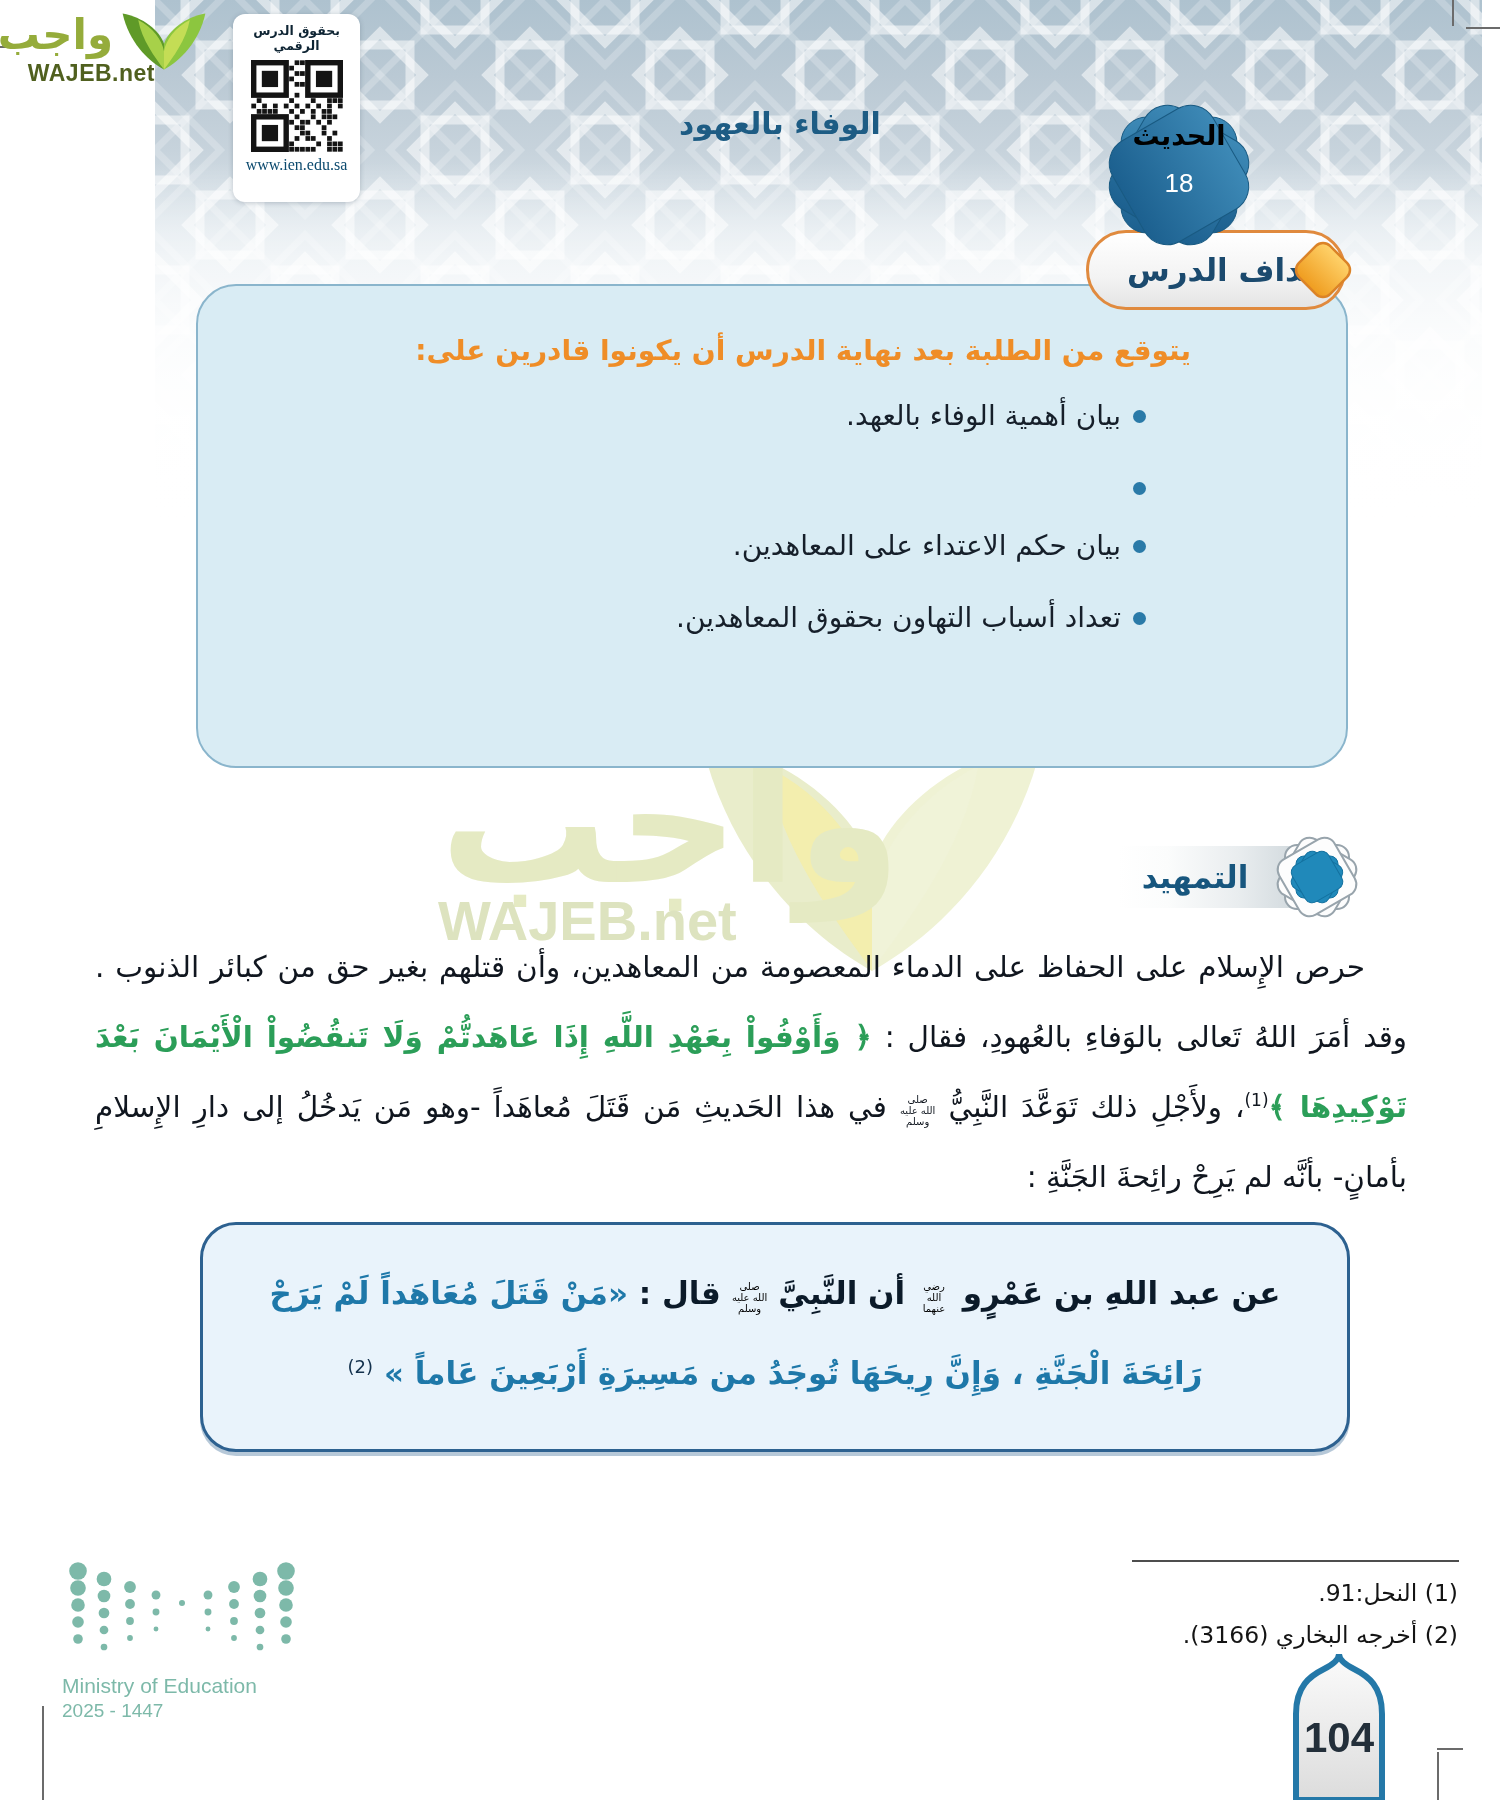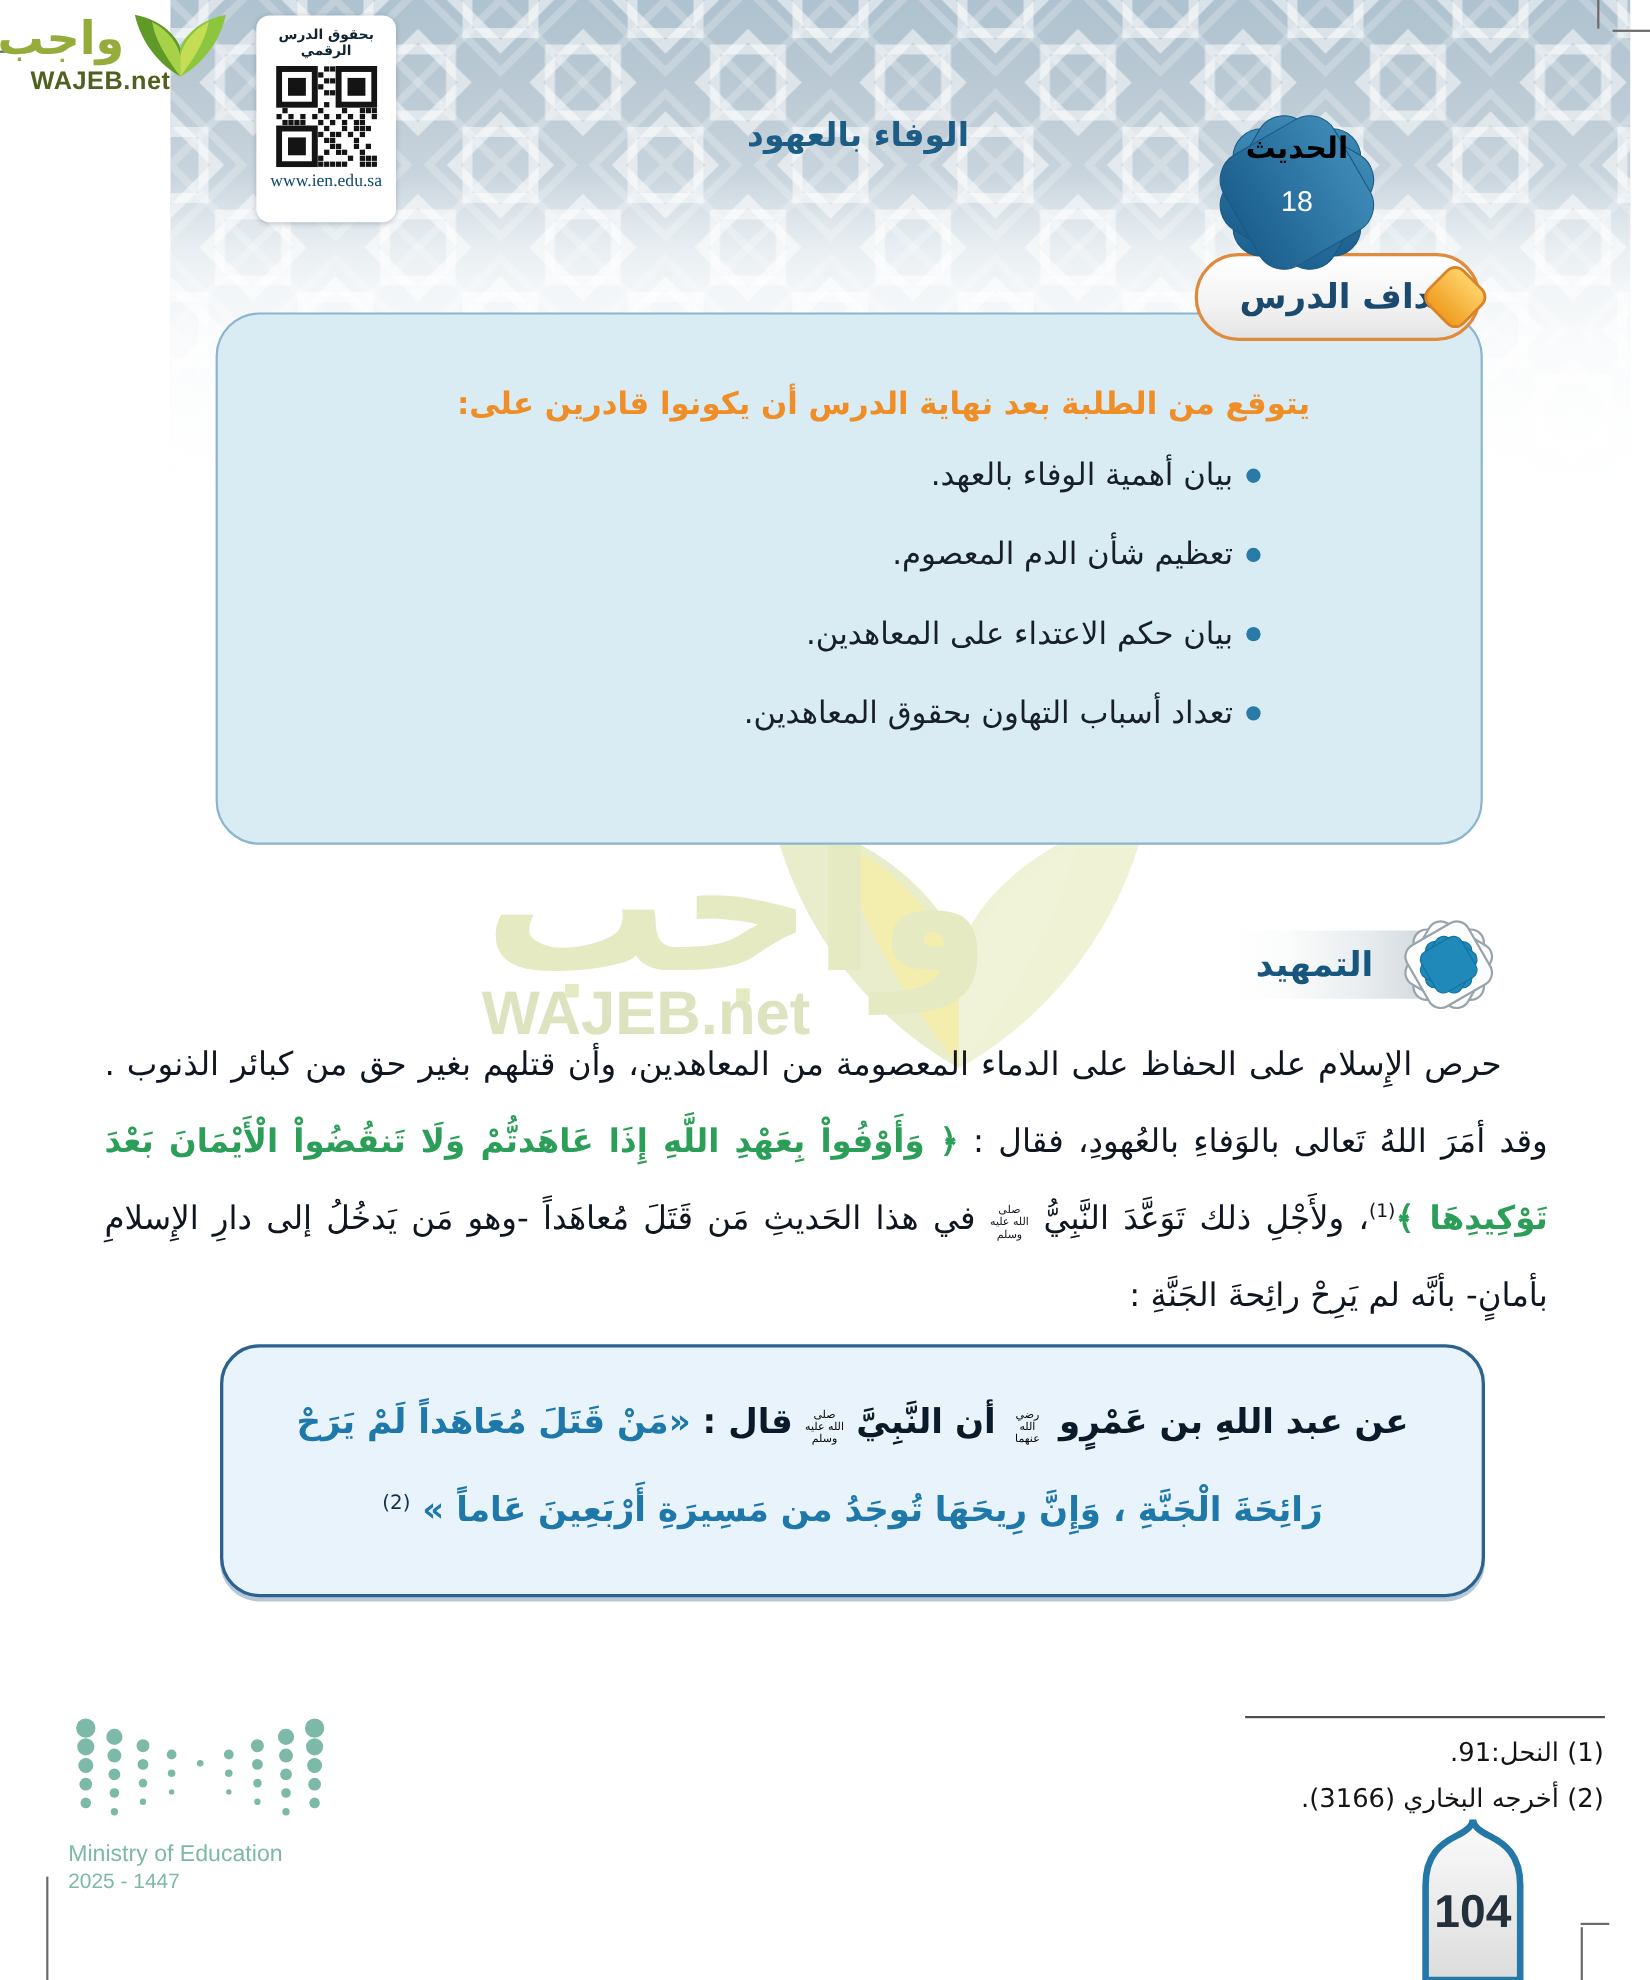--- a/index.html
+++ b/index.html
@@ -36,21 +36,21 @@
   
   .hadith-badge{position:absolute;left:1088px;top:80px;width:182px;height:190px;z-index:4;}
   .badge-l1{position:absolute;left:0;top:40px;width:100%;text-align:center;color:#000000;
     font-size:27px;font-weight:bold;direction:rtl;}
   .badge-l2{position:absolute;left:0;top:88px;width:100%;text-align:center;color:#fff;
     font-size:26px;font-weight:normal;font-family:"Liberation Sans",sans-serif;}
 
   
   .obj-box{position:absolute;left:196px;top:284px;width:1152px;height:484px;background:#d9ecf4;
     border:2px solid #8ab5cc;border-radius:40px;z-index:2;box-sizing:border-box;
-    padding:64px 200px 0 80px;direction:rtl;}
+    padding:48px 200px 0 80px;direction:rtl;}
   .obj-intro{color:#ef8d27;font-weight:bold;font-size:28px;margin:0 -45px 28px 0;}
   .obj-item{display:flex;align-items:flex-start;margin-bottom:30px;font-size:28px;color:#161f2a;line-height:42px;}
   .obj-dot{flex:0 0 13px;width:13px;height:13px;border-radius:50%;background:#2a7aa8;margin-top:15px;margin-left:12px;}
   .obj-tab{position:absolute;left:1086px;top:230px;width:260px;height:80px;z-index:3;
     border:3px solid #e08a3e;border-radius:42px;background:linear-gradient(180deg,#ffffff 0%,#f3f3f3 60%,#e4e4e4 100%);
     box-sizing:border-box;display:flex;align-items:center;justify-content:center;padding-left:30px;
     font-size:31px;font-weight:bold;color:#1b4a6e;direction:rtl;}
   .obj-gem{position:absolute;left:1288px;top:226px;z-index:4;}
 
   
@@ -276,21 +276,20 @@
   </div>
 
   <div class="obj-box">
     <div class="obj-intro">يتوقع من الطلبة بعد نهاية الدرس أن يكونوا قادرين على:</div>
     <div class="obj-item">
       <span class="obj-dot"></span>
       <span>بيان أهمية الوفاء بالعهد.</span>
     </div>
     <div class="obj-item">
       <span class="obj-dot"></span>
-      <span>تعظيم شأن الدم المعصوم.</span>
     </div>
     <div class="obj-item">
       <span class="obj-dot"></span>
       <span>بيان حكم الاعتداء على المعاهدين.</span>
     </div>
     <div class="obj-item">
       <span class="obj-dot"></span>
       <span>تعداد أسباب التهاون بحقوق المعاهدين.</span>
     </div>
   </div>

